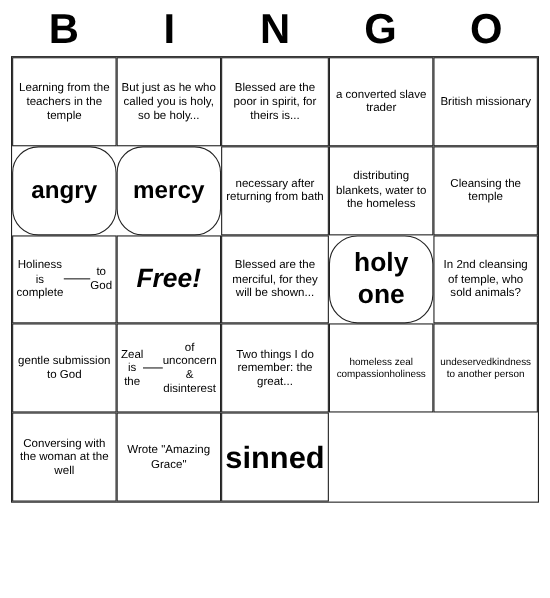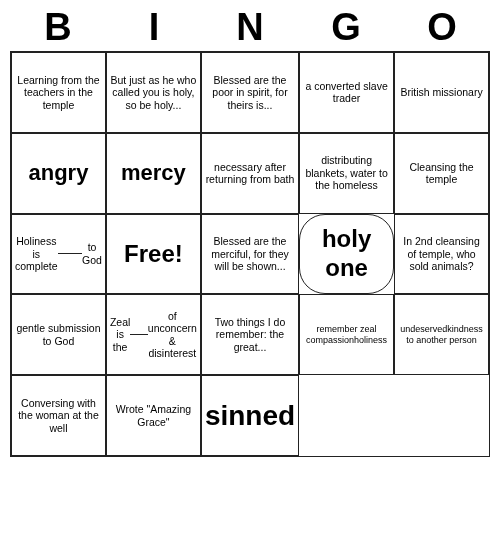--- a/index.html
+++ b/index.html
@@ -39,24 +39,26 @@
       justify-content: center;
       text-align: center;
       padding: 3px;
       font-size: 10.5px;
       line-height: 1.2;
       position: relative;
     }
     .cell.large-text {
       font-size: 22px;
       font-weight: bold;
+      border-radius: 24px;
     }
     .cell.free {
       font-size: 24px;
       font-weight: bold;
+      font-style: italic;
     }
     .cell.holy-one {
       font-size: 24px;
       font-weight: bold;
       border-radius: 26px;
     }
     .cell.sinned {
       font-size: 28px;
       font-weight: bold;
     }
@@ -150,21 +152,21 @@
       <span>Zeal is the</span>
       <div class="line"></div>
       <span>of unconcern &amp; disinterest</span>
     </div>
   </div>
   <div class="cell">
       <span>Two things I do remember: the great...</span>
     </div>
 
   <div class="cell small-text">
-      <span>remember
+      <span>homeless
 zeal
 compassionholiness</span>
     </div>
   <div class="cell small-text">
       <span>undeservedkindness to another person</span>
     </div>
   <div class="cell">
       <span>Conversing with the woman at the well</span>
     </div>
   <div class="cell">

